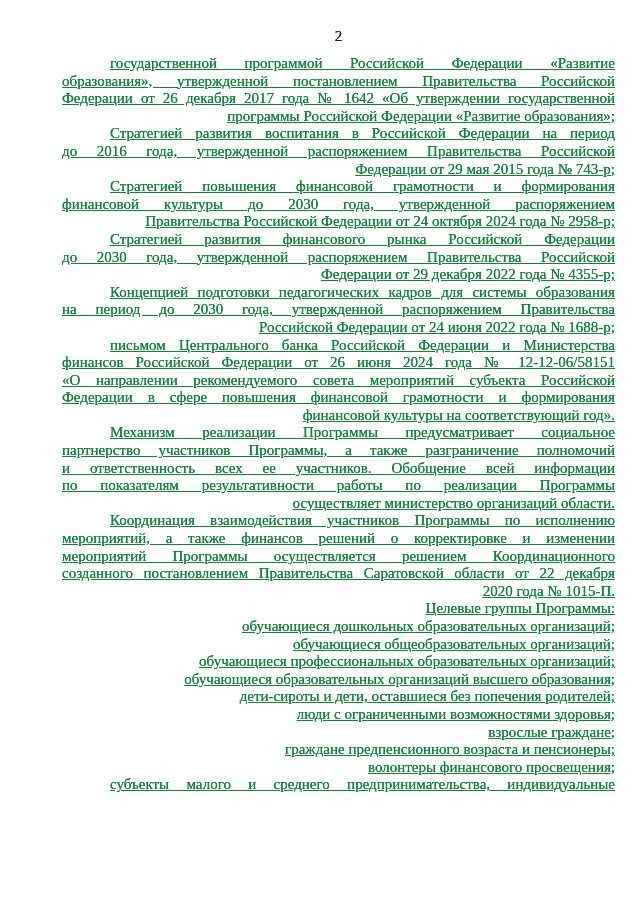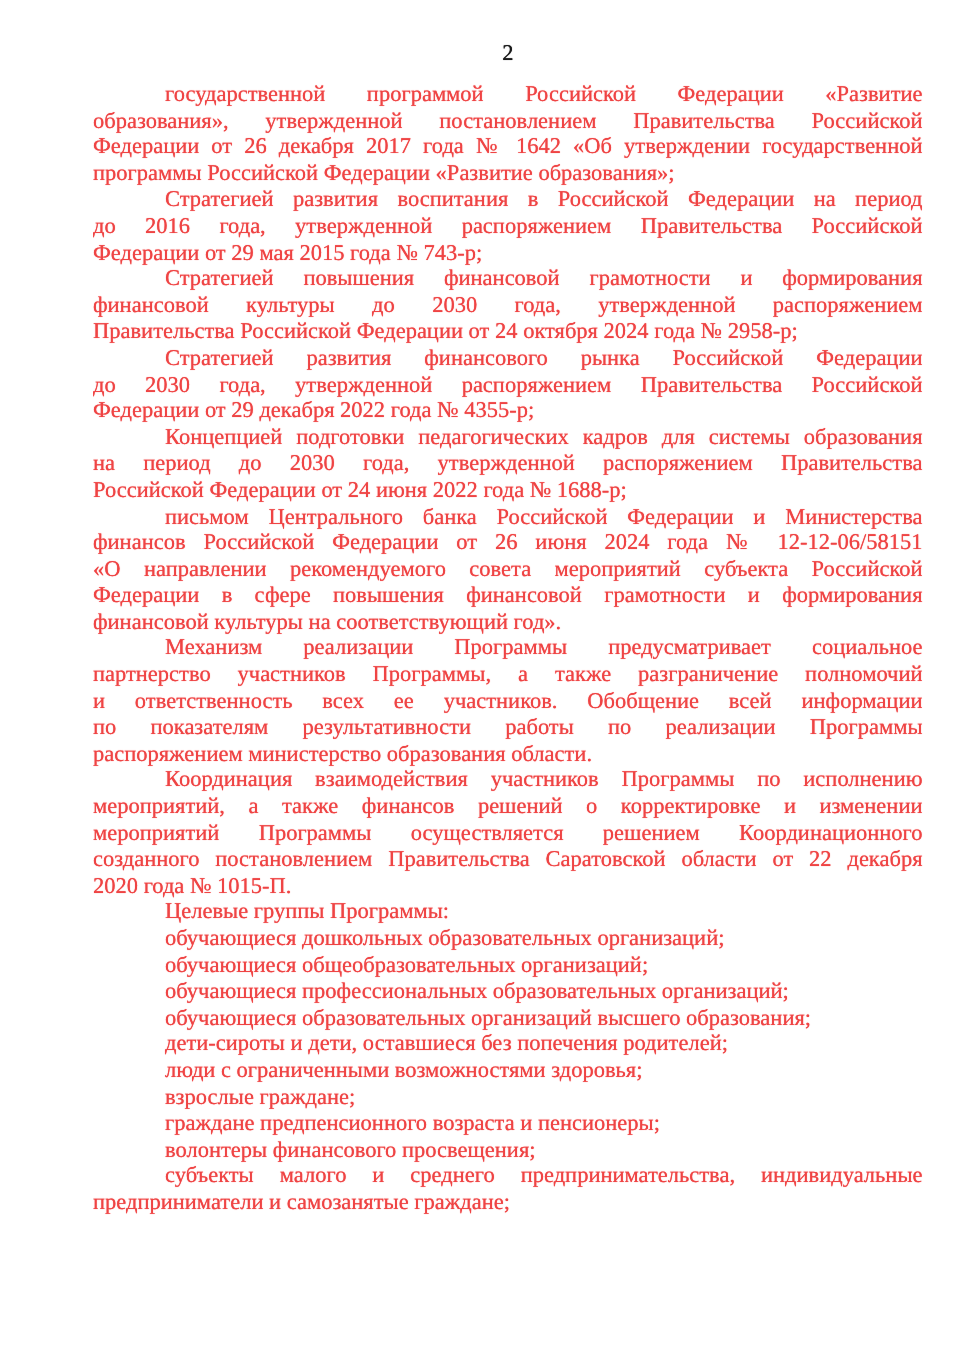--- a/index.html
+++ b/index.html
@@ -36,35 +36,36 @@
     margin: 0;
     padding: 0;
   }
   .line {
     height: 17.6px;
     line-height: 17.6px;
     font-size: 15px;
     overflow: hidden;
     white-space: normal;
     text-shadow: 0 0 0.55px currentColor; 
+    text-align: right;
   }
   .line.just {
     text-align: justify;
     text-align-last: justify;
   }
   .line.indent {
     padding-left: 48px;
   }
 </style>
 </head>
 <body>
 
 <div class="page">
   <div class="page-number">2</div>
-  <div class="content" style="color: #ef4444;">
+  <div class="content" style="color: #15803d; text-decoration: underline;">
       <div class="para">
         <div class="line indent just">государственной программой Российской Федерации «Развитие</div>
         <div class="line just">образования», утвержденной постановлением Правительства Российской</div>
         <div class="line just">Федерации от 26 декабря 2017 года № 1642 «Об утверждении государственной</div>
         <div class="line">программы Российской Федерации «Развитие образования»;</div>
       </div>
       <div class="para">
         <div class="line indent just">Стратегией развития воспитания в Российской Федерации на период</div>
         <div class="line just">до 2016 года, утвержденной распоряжением Правительства Российской</div>
         <div class="line">Федерации от 29 мая 2015 года № 743-р;</div>
@@ -89,21 +90,21 @@
         <div class="line just">финансов Российской Федерации от 26 июня 2024 года № 12-12-06/58151</div>
         <div class="line just">«О направлении рекомендуемого совета мероприятий субъекта Российской</div>
         <div class="line just">Федерации в сфере повышения финансовой грамотности и формирования</div>
         <div class="line">финансовой культуры на соответствующий год».</div>
       </div>
       <div class="para">
         <div class="line indent just">Механизм реализации Программы предусматривает социальное</div>
         <div class="line just">партнерство участников Программы, а также разграничение полномочий</div>
         <div class="line just">и ответственность всех ее участников. Обобщение всей информации</div>
         <div class="line just">по показателям результативности работы по реализации Программы</div>
-        <div class="line">распоряжением министерство образования области.</div>
+        <div class="line">осуществляет министерство организаций области.</div>
       </div>
       <div class="para">
         <div class="line indent just">Координация взаимодействия участников Программы по исполнению</div>
         <div class="line just">мероприятий, а также финансов решений о корректировке и изменении</div>
         <div class="line just">мероприятий Программы осуществляется решением Координационного</div>
         <div class="line just">созданного постановлением Правительства Саратовской области от 22 декабря</div>
         <div class="line">2020 года № 1015-П.</div>
       </div>
       <div class="para">
         <div class="line indent">Целевые группы Программы:</div>
@@ -130,16 +131,15 @@
         <div class="line indent">взрослые граждане;</div>
       </div>
       <div class="para">
         <div class="line indent">граждане предпенсионного возраста и пенсионеры;</div>
       </div>
       <div class="para">
         <div class="line indent">волонтеры финансового просвещения;</div>
       </div>
       <div class="para">
         <div class="line indent just">субъекты малого и среднего предпринимательства, индивидуальные</div>
-        <div class="line">предприниматели и самозанятые граждане;</div>
       </div>
     </div>
 </div>
 
 </body></html>

